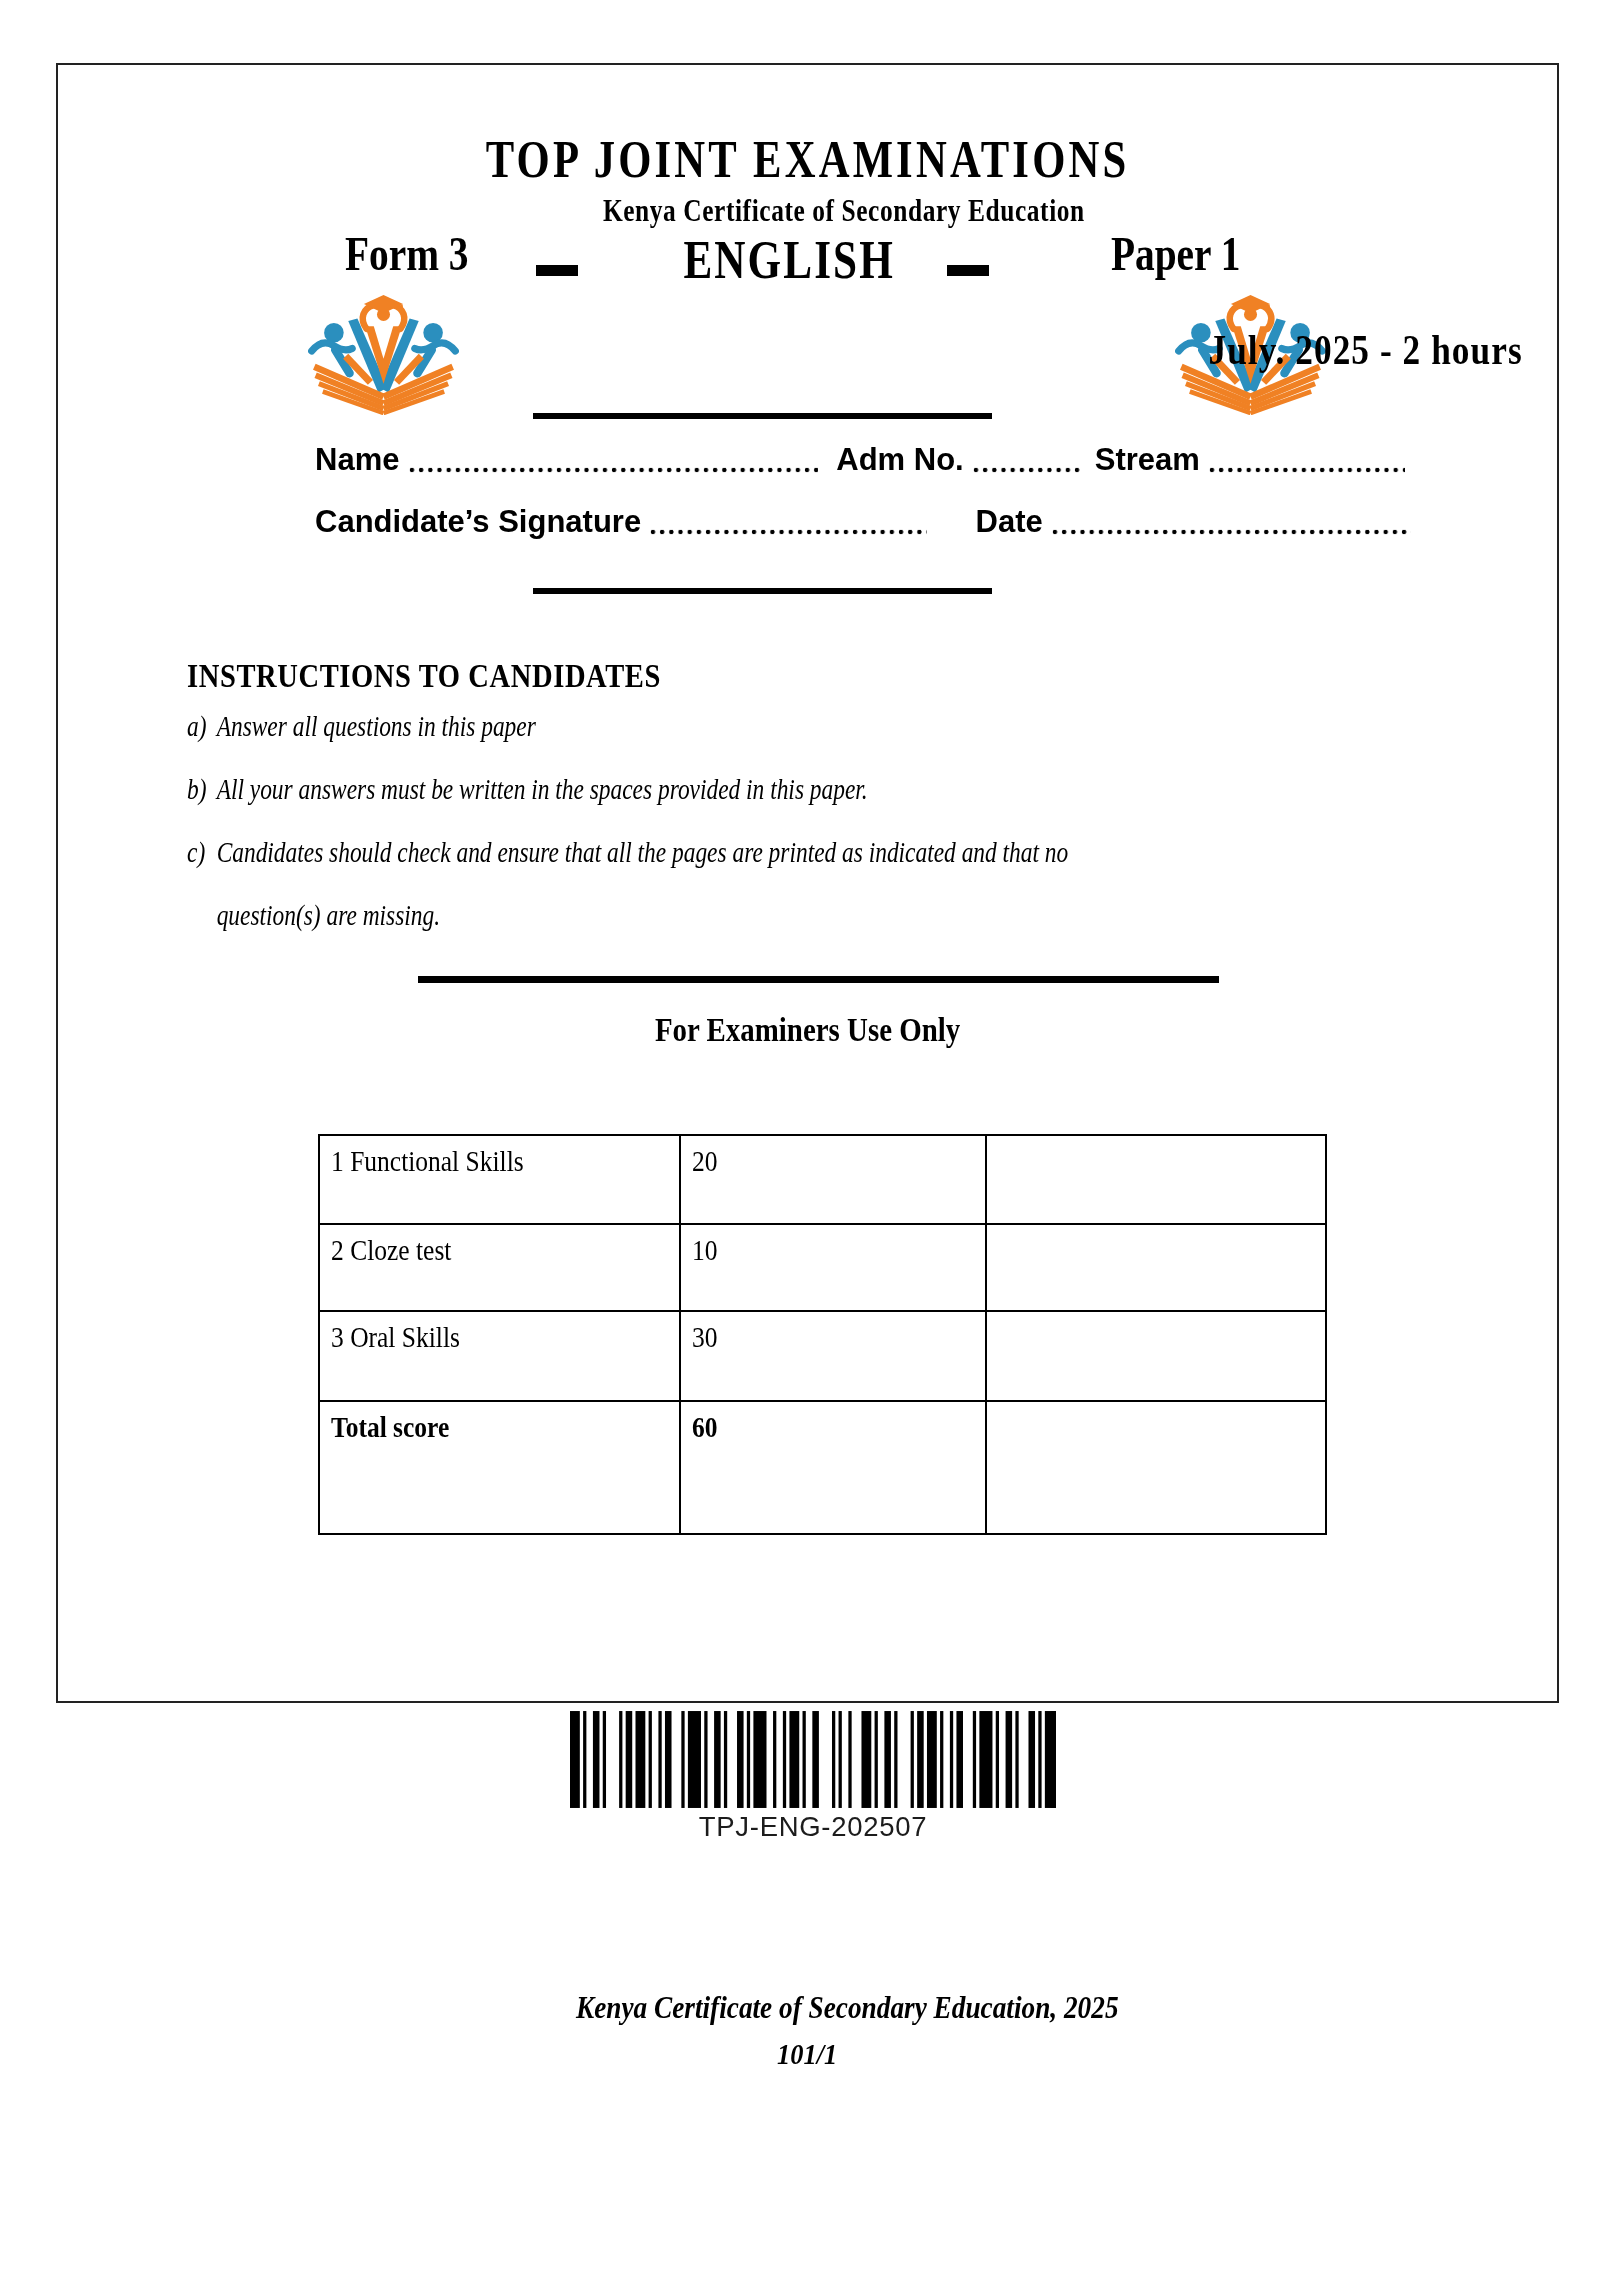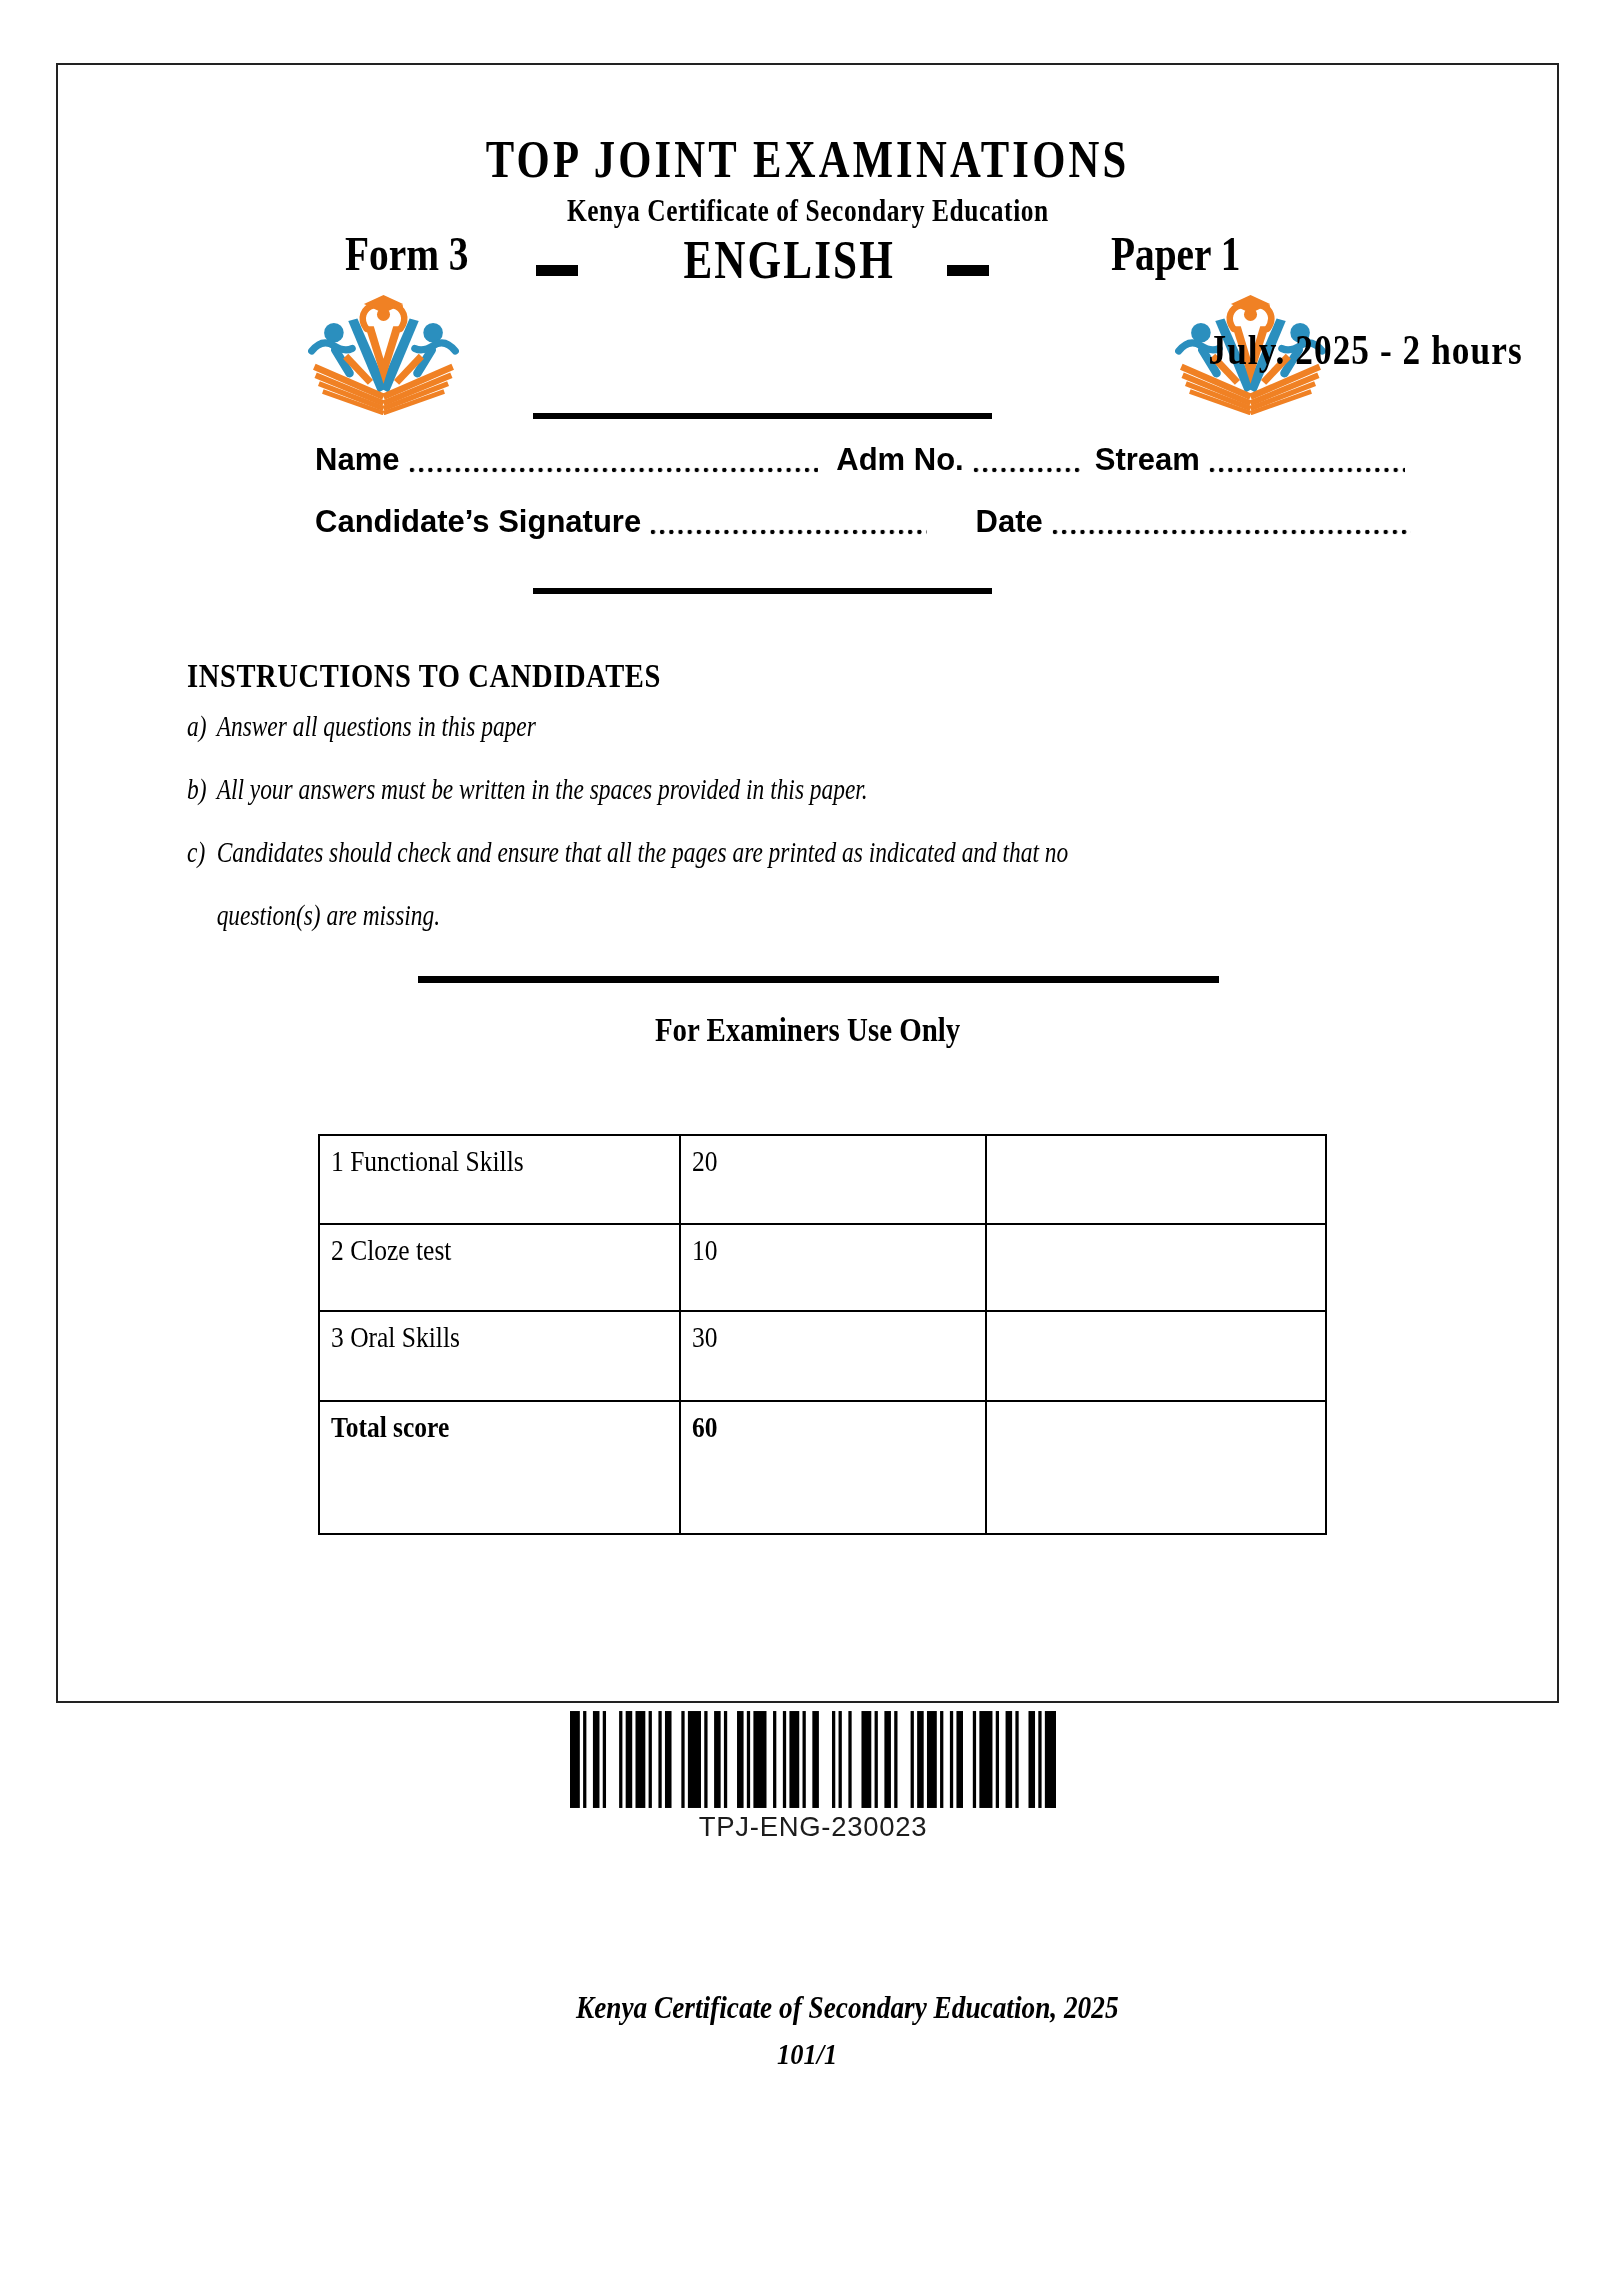--- a/index.html
+++ b/index.html
@@ -15,21 +15,21 @@
   }
   .frame{
     position:absolute;left:56px;top:63px;width:1503px;height:1640px;
     border:2px solid #222;box-sizing:border-box;background:#fff;
   }
   .abs{position:absolute;}
   .center{left:0;width:100%;text-align:center;}
   .cond{display:inline-block;transform:scaleX(.82);transform-origin:center;white-space:nowrap;}
   .condL{display:inline-block;transform:scaleX(.84);transform-origin:left center;white-space:nowrap;}
   .title{top:65px;font-size:52px;font-weight:bold;letter-spacing:3.9px;}
-  .subtitle{top:128px;font-size:31px;font-weight:bold;letter-spacing:0.7px;}
+  .subtitle{top:128px;font-size:31px;font-weight:bold;letter-spacing:0.7px;padding-left:36px;}
   .hdr-side{top:161px;font-size:48px;font-weight:bold;margin-left:37px;}
   .hdr-subject{top:164px;left:599px;width:209px;text-align:center;font-size:54px;font-weight:bold;letter-spacing:2.6px;}
   .dash{top:200px;width:42px;height:11px;background:#000;}
   .july{top:260px;font-size:43px;font-weight:bold;letter-spacing:1.3px;text-align:right;}
   .rule{background:#000;}
   .fieldrow{
     display:flex;align-items:flex-end;
     font-family:"Liberation Sans","DejaVu Sans",sans-serif;
     font-weight:bold;font-size:31px;line-height:1.1;white-space:nowrap;
   }
@@ -273,21 +273,21 @@
         <rect x="625" y="0" width="20" height="148" fill="#000"></rect>
         <rect x="650" y="0" width="5" height="148" fill="#000"></rect>
         <rect x="665" y="0" width="10" height="148" fill="#000"></rect>
         <rect x="680" y="0" width="5" height="148" fill="#000"></rect>
         <rect x="700" y="0" width="10" height="148" fill="#000"></rect>
         <rect x="715" y="0" width="5" height="148" fill="#000"></rect>
         <rect x="725" y="0" width="17" height="148" fill="#000"></rect>
         <rect x="734" y="0" width="8" height="148" fill="#000"></rect>
       </svg>
   </div>
-  <div class="abs barcode-label">TPJ-ENG-230023</div>
+  <div class="abs barcode-label">TPJ-ENG-202507</div>
 
   <div class="abs center foot1">
     <span class="cond" style="transform:scaleX(.88);">Kenya Certificate of Secondary Education, 2025</span>
   </div>
   <div class="abs center foot2">
     <span class="cond" style="transform:scaleX(.88);">101/1</span>
   </div>
 
 </div>
 

